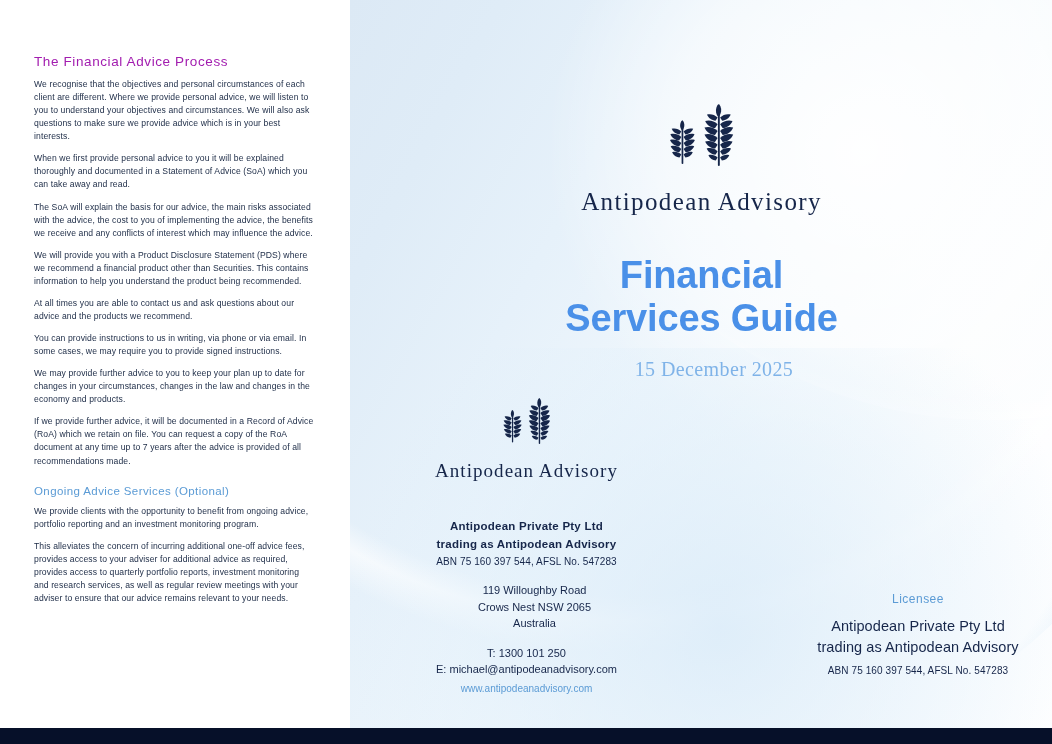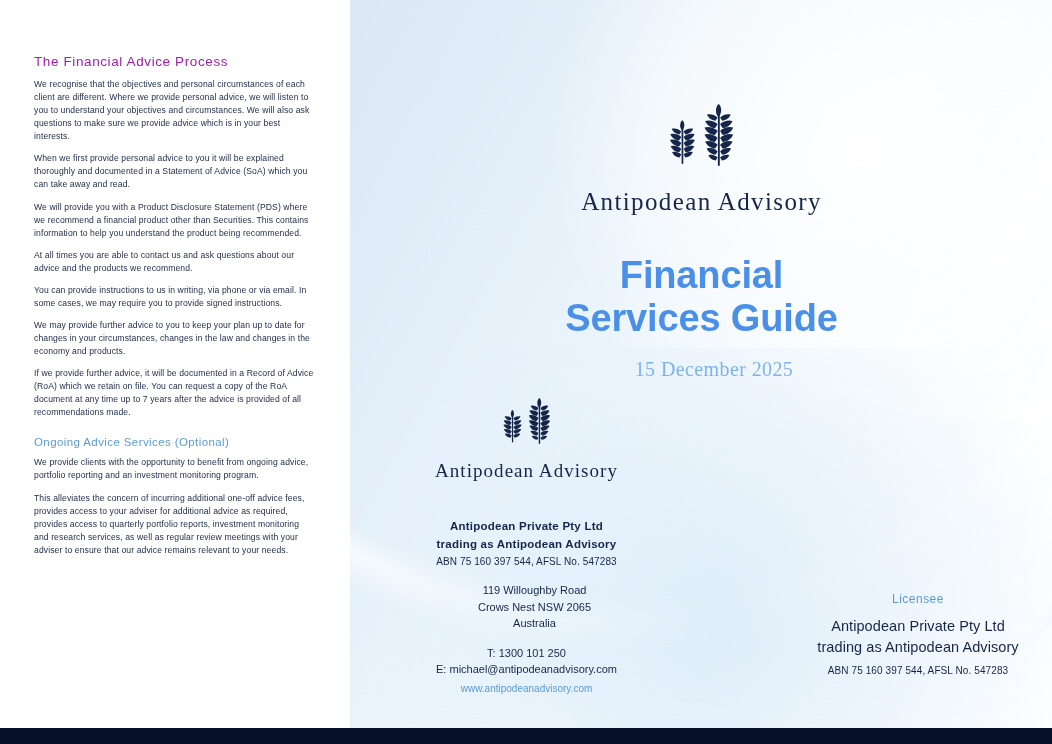--- a/index.html
+++ b/index.html
@@ -379,20 +379,21 @@
       <div>trading as Antipodean Advisory</div>
     </div>
     <div class="licensee-abn">ABN 75 160 397 544, AFSL No. 547283</div>
   </div>
 
   <div class="left-col">
     <h2 class="col-heading">The Financial Advice Process</h2>
 
     <p class="col-p">We recognise that the objectives and personal circumstances of each client are different. Where we provide personal advice, we will listen to you to understand your objectives and circumstances. We will also ask questions to make sure we provide advice which is in your best interests.</p>
     <p class="col-p">When we first provide personal advice to you it will be explained thoroughly and documented in a Statement of Advice (SoA) which you can take away and read.</p>
+    <p class="col-p">The SoA will explain the basis for our advice, the main risks associated with the advice, the cost to you of implementing the advice, the benefits we receive and any conflicts of interest which may influence the advice.</p>
     <p class="col-p">We will provide you with a Product Disclosure Statement (PDS) where we recommend a financial product other than Securities. This contains information to help you understand the product being recommended.</p>
     <p class="col-p">At all times you are able to contact us and ask questions about our advice and the products we recommend.</p>
     <p class="col-p">You can provide instructions to us in writing, via phone or via email. In some cases, we may require you to provide signed instructions.</p>
     <p class="col-p">We may provide further advice to you to keep your plan up to date for changes in your circumstances, changes in the law and changes in the economy and products.</p>
     <p class="col-p">If we provide further advice, it will be documented in a Record of Advice (RoA) which we retain on file. You can request a copy of the RoA document at any time up to 7 years after the advice is provided of all recommendations made.</p>
 
     <h3 class="col-subheading">Ongoing Advice Services (Optional)</h3>
 
     <p class="col-p">We provide clients with the opportunity to benefit from ongoing advice, portfolio reporting and an investment monitoring program.</p>
     <p class="col-p">This alleviates the concern of incurring additional one-off advice fees, provides access to your adviser for additional advice as required, provides access to quarterly portfolio reports, investment monitoring and research services, as well as regular review meetings with your adviser to ensure that our advice remains relevant to your needs.</p>

